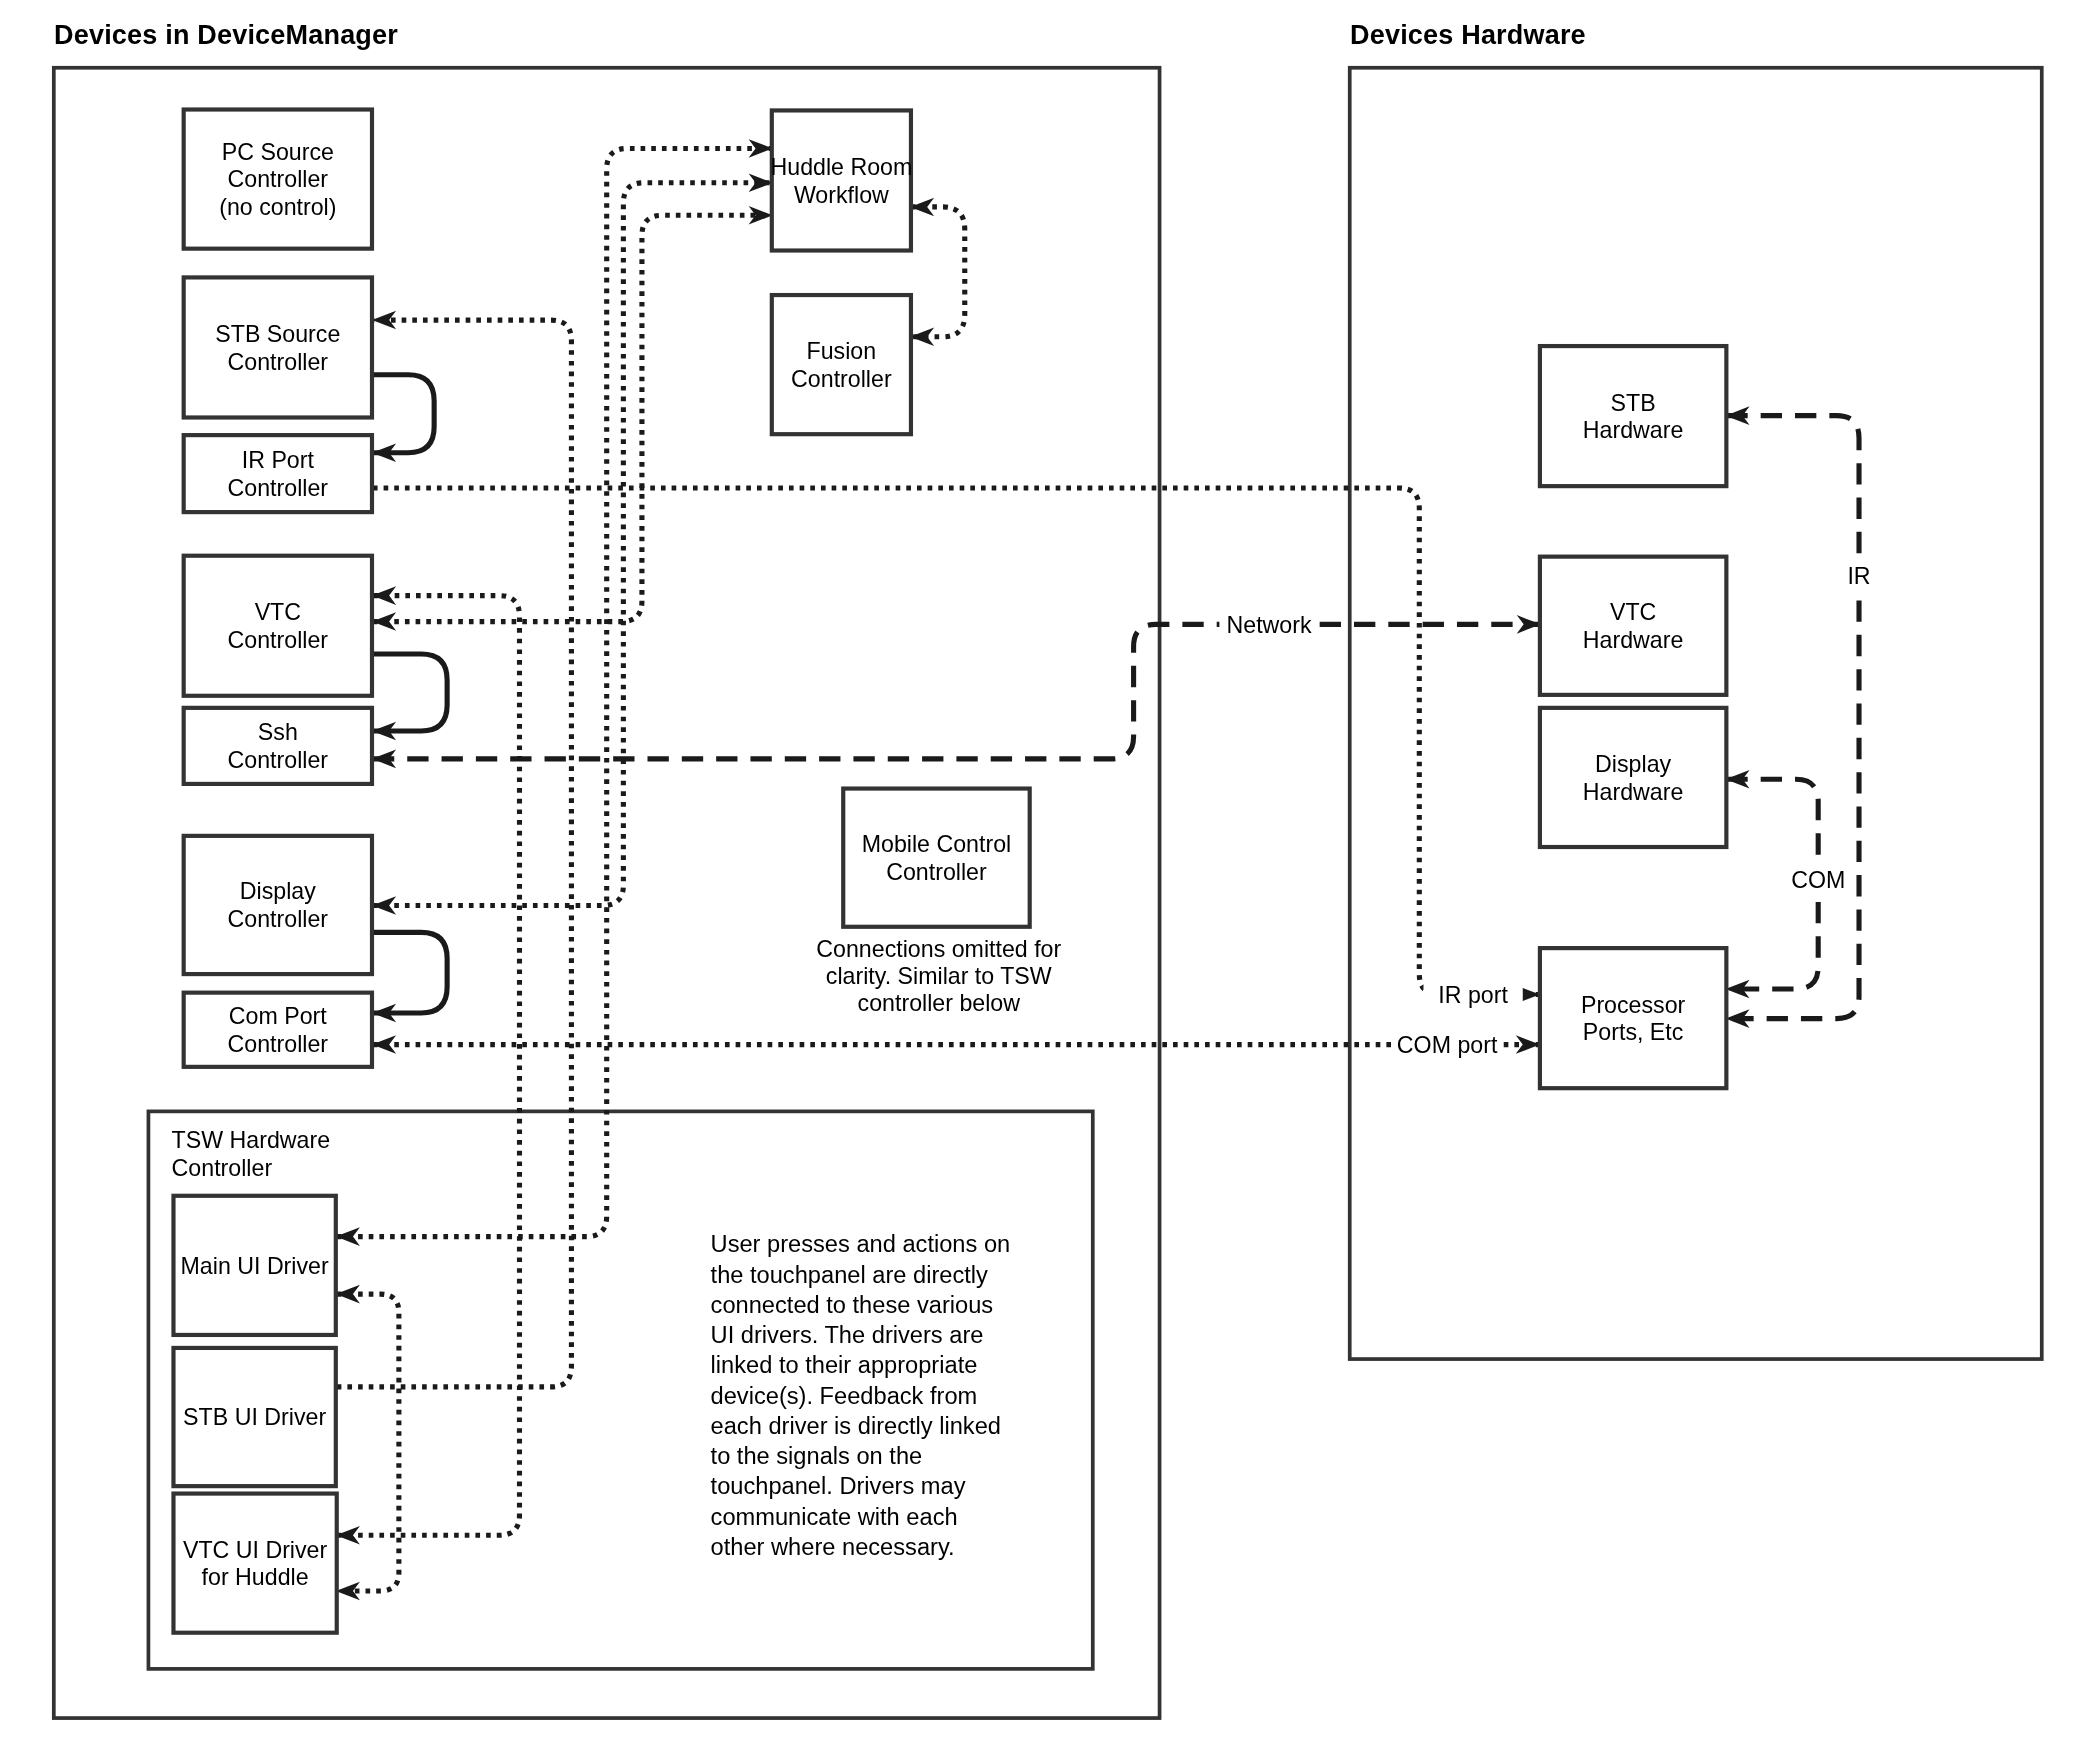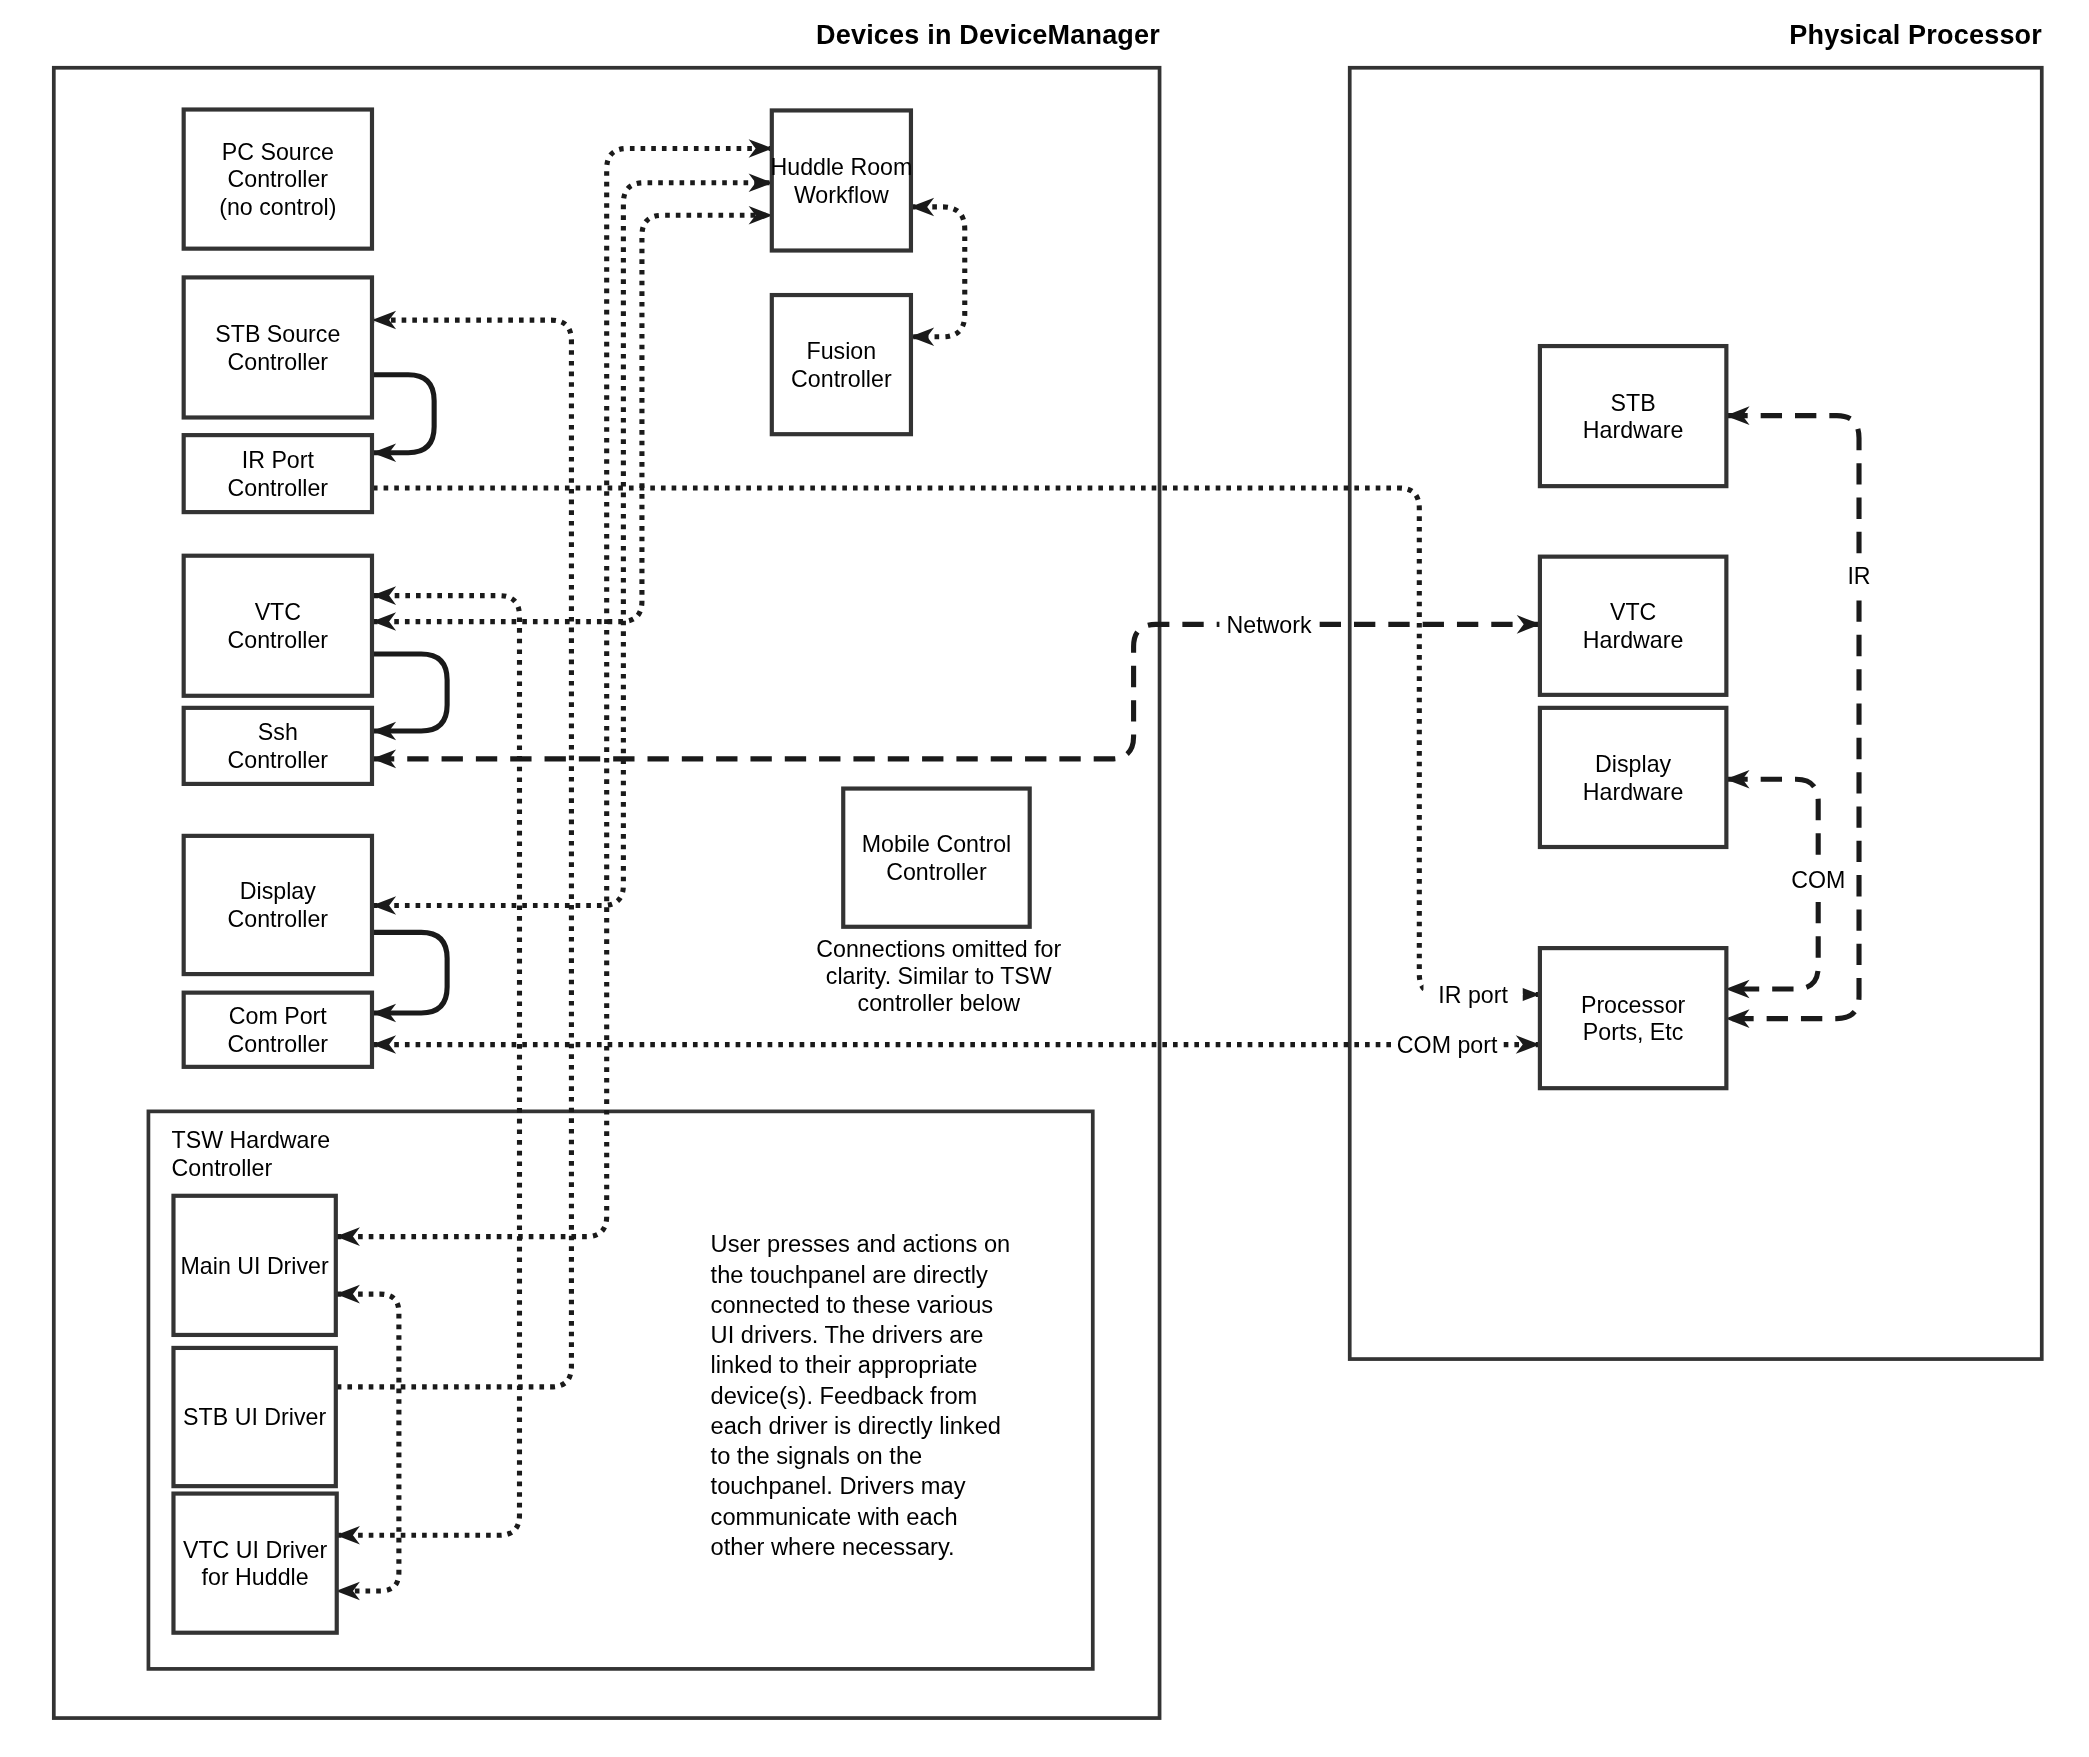--- a/index.html
+++ b/index.html
@@ -1,29 +1,29 @@
 <!DOCTYPE html>
 <html style="font-size:15px"><head>
 <meta charset="utf-8">
 <style>
   html,body{margin:0;padding:0;background:#fff;}
   body{width:2090px;height:1758px;position:relative;overflow:hidden;
        font-family:"Liberation Sans",sans-serif;color:#000;}
   .diagram-title{position:absolute;top:20.4px;font-size:27px;font-weight:bold;
-       text-align:right;letter-spacing:0.2px;}
+       text-align:left;letter-spacing:0.2px;}
   #title-left{left:54px;width:1106px;}
   #title-right{left:1350px;width:692px;}
   #diagram-svg{position:absolute;left:0;top:0;}
   svg text{font-family:"Liberation Sans",sans-serif;}
 </style>
 </head>
 <body>
 
 <div id="title-left" class="diagram-title">Devices in DeviceManager</div>
-<div id="title-right" class="diagram-title">Physical Processor</div>
+<div id="title-right" class="diagram-title">Devices Hardware</div>
 
 <svg id="diagram-svg" width="2090" height="1758" viewBox="0 0 2253 1895" xmlns="http://www.w3.org/2000/svg">
     <defs>
       <marker id="ah" markerUnits="userSpaceOnUse" markerWidth="32" markerHeight="26" refX="27" refY="12" orient="auto-start-reverse">
         <path d="M2 2 L28 12 L2 22 L9.5 12 Z" fill="#1a1a1a"></path>
       </marker>
     </defs>
     <rect x="58" y="73" width="1192" height="1779" fill="none" stroke="#333333" stroke-width="4"></rect>
     <rect x="1455" y="73" width="746" height="1392" fill="none" stroke="#333333" stroke-width="4"></rect>
     <rect x="160" y="1198" width="1018" height="601" fill="none" stroke="#333333" stroke-width="4"></rect>

